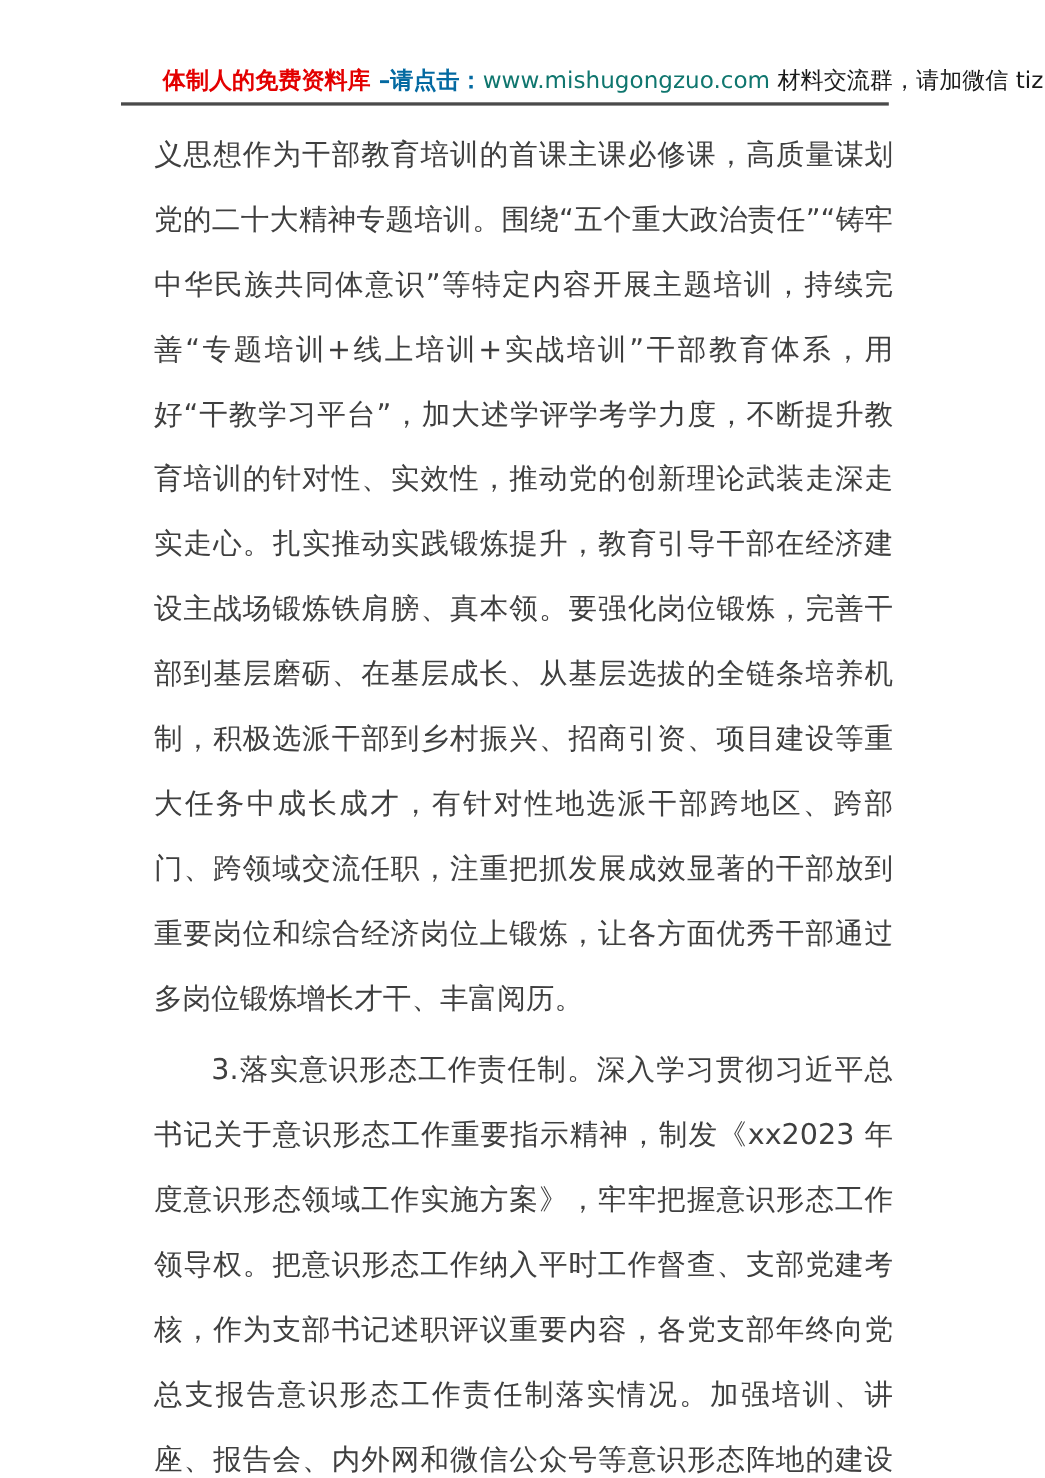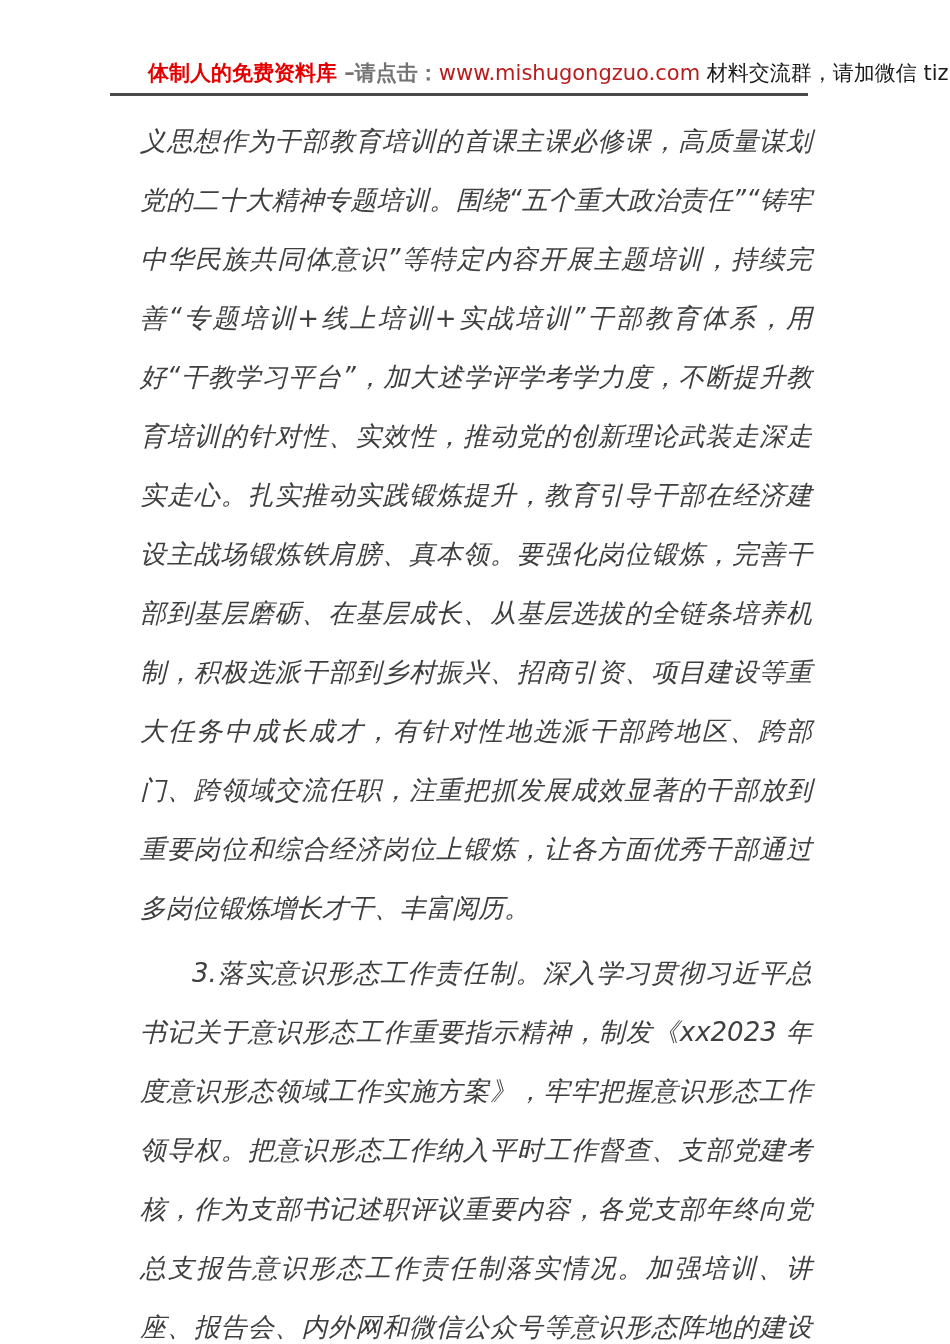--- a/index.html
+++ b/index.html
@@ -28,43 +28,42 @@
     line-height: 30px;
     white-space: nowrap;
     color: #1a1a1a;
   }
   .brand {
     color: #e30000;
     font-weight: bold;
     margin-top: 16px;
   }
   .prompt {
-    color: #737373;
+    color: #0369a1;
     font-weight: bold;
   }
   .url {
-    color: #b91c1c;
+    color: #0f766e;
     text-decoration: none;
     cursor: pointer;
   }
   .suffix {
     color: #1a1a1a;
   }
 
   
   .content {
     margin: 16px 138px 0 140px;
     font-size: 26px;
     line-height: 59px;
     text-align: justify;
     color: #3f3f3f;
   }
   .content p {
     margin: 0;
-    font-style: italic;
   }
   .content p + p {
     margin-top: 6px;
   }
   .indent {
     text-indent: 2em;
   }
 </style>
 </head>
 <body>

